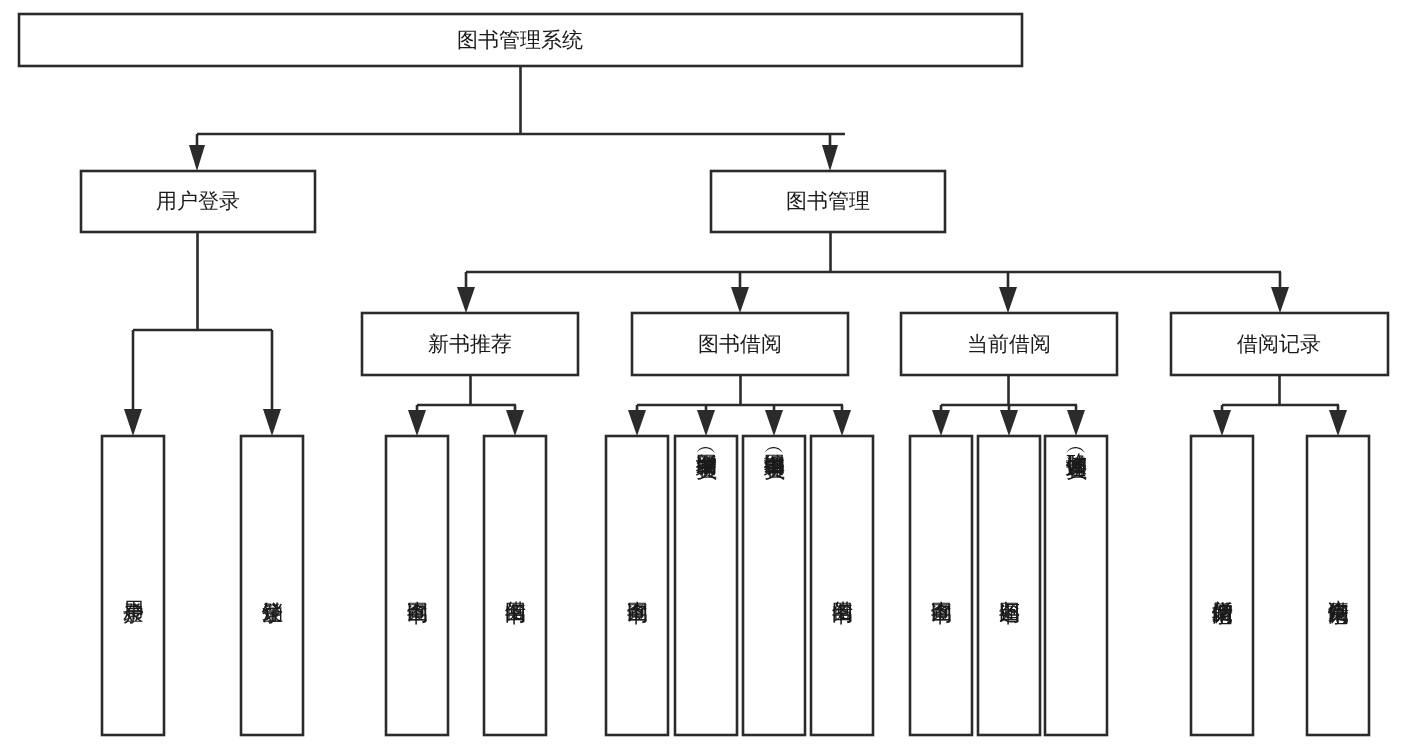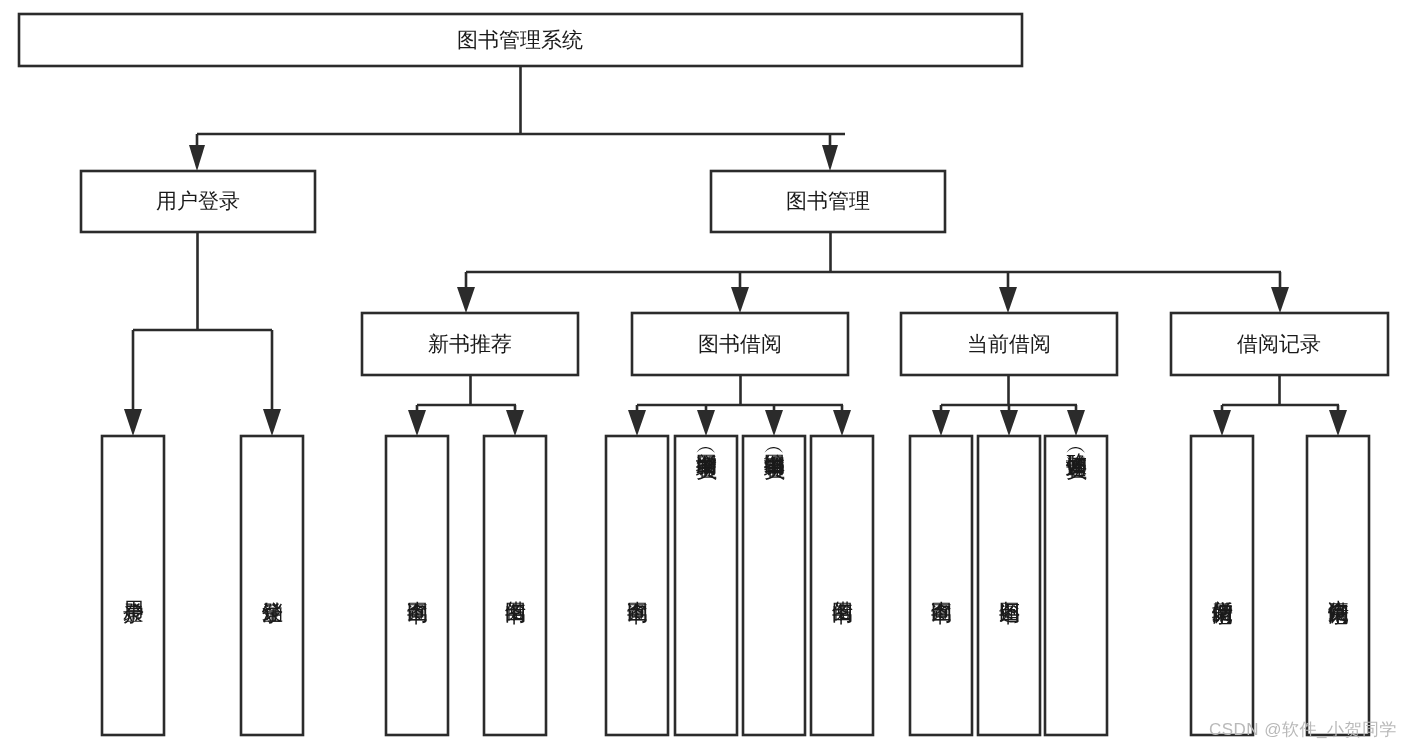--- a/index.html
+++ b/index.html
@@ -236,15 +236,14 @@
     <span class="vlabel">确认归还（管理员）</span>
   </div>
 
   <div class="vlabel-wrap" style="left:1191px; top:436px; width:62px; height:299px;">
     <span class="vlabel">新增借阅记录</span>
   </div>
   <div class="vlabel-wrap" style="left:1307px; top:436px; width:62px; height:299px;">
     <span class="vlabel">查询借阅记录</span>
   </div>
 
-  <div class="watermark">CSDN @软件_小贺同学</div>
 
 </div>
 
 </body></html>

